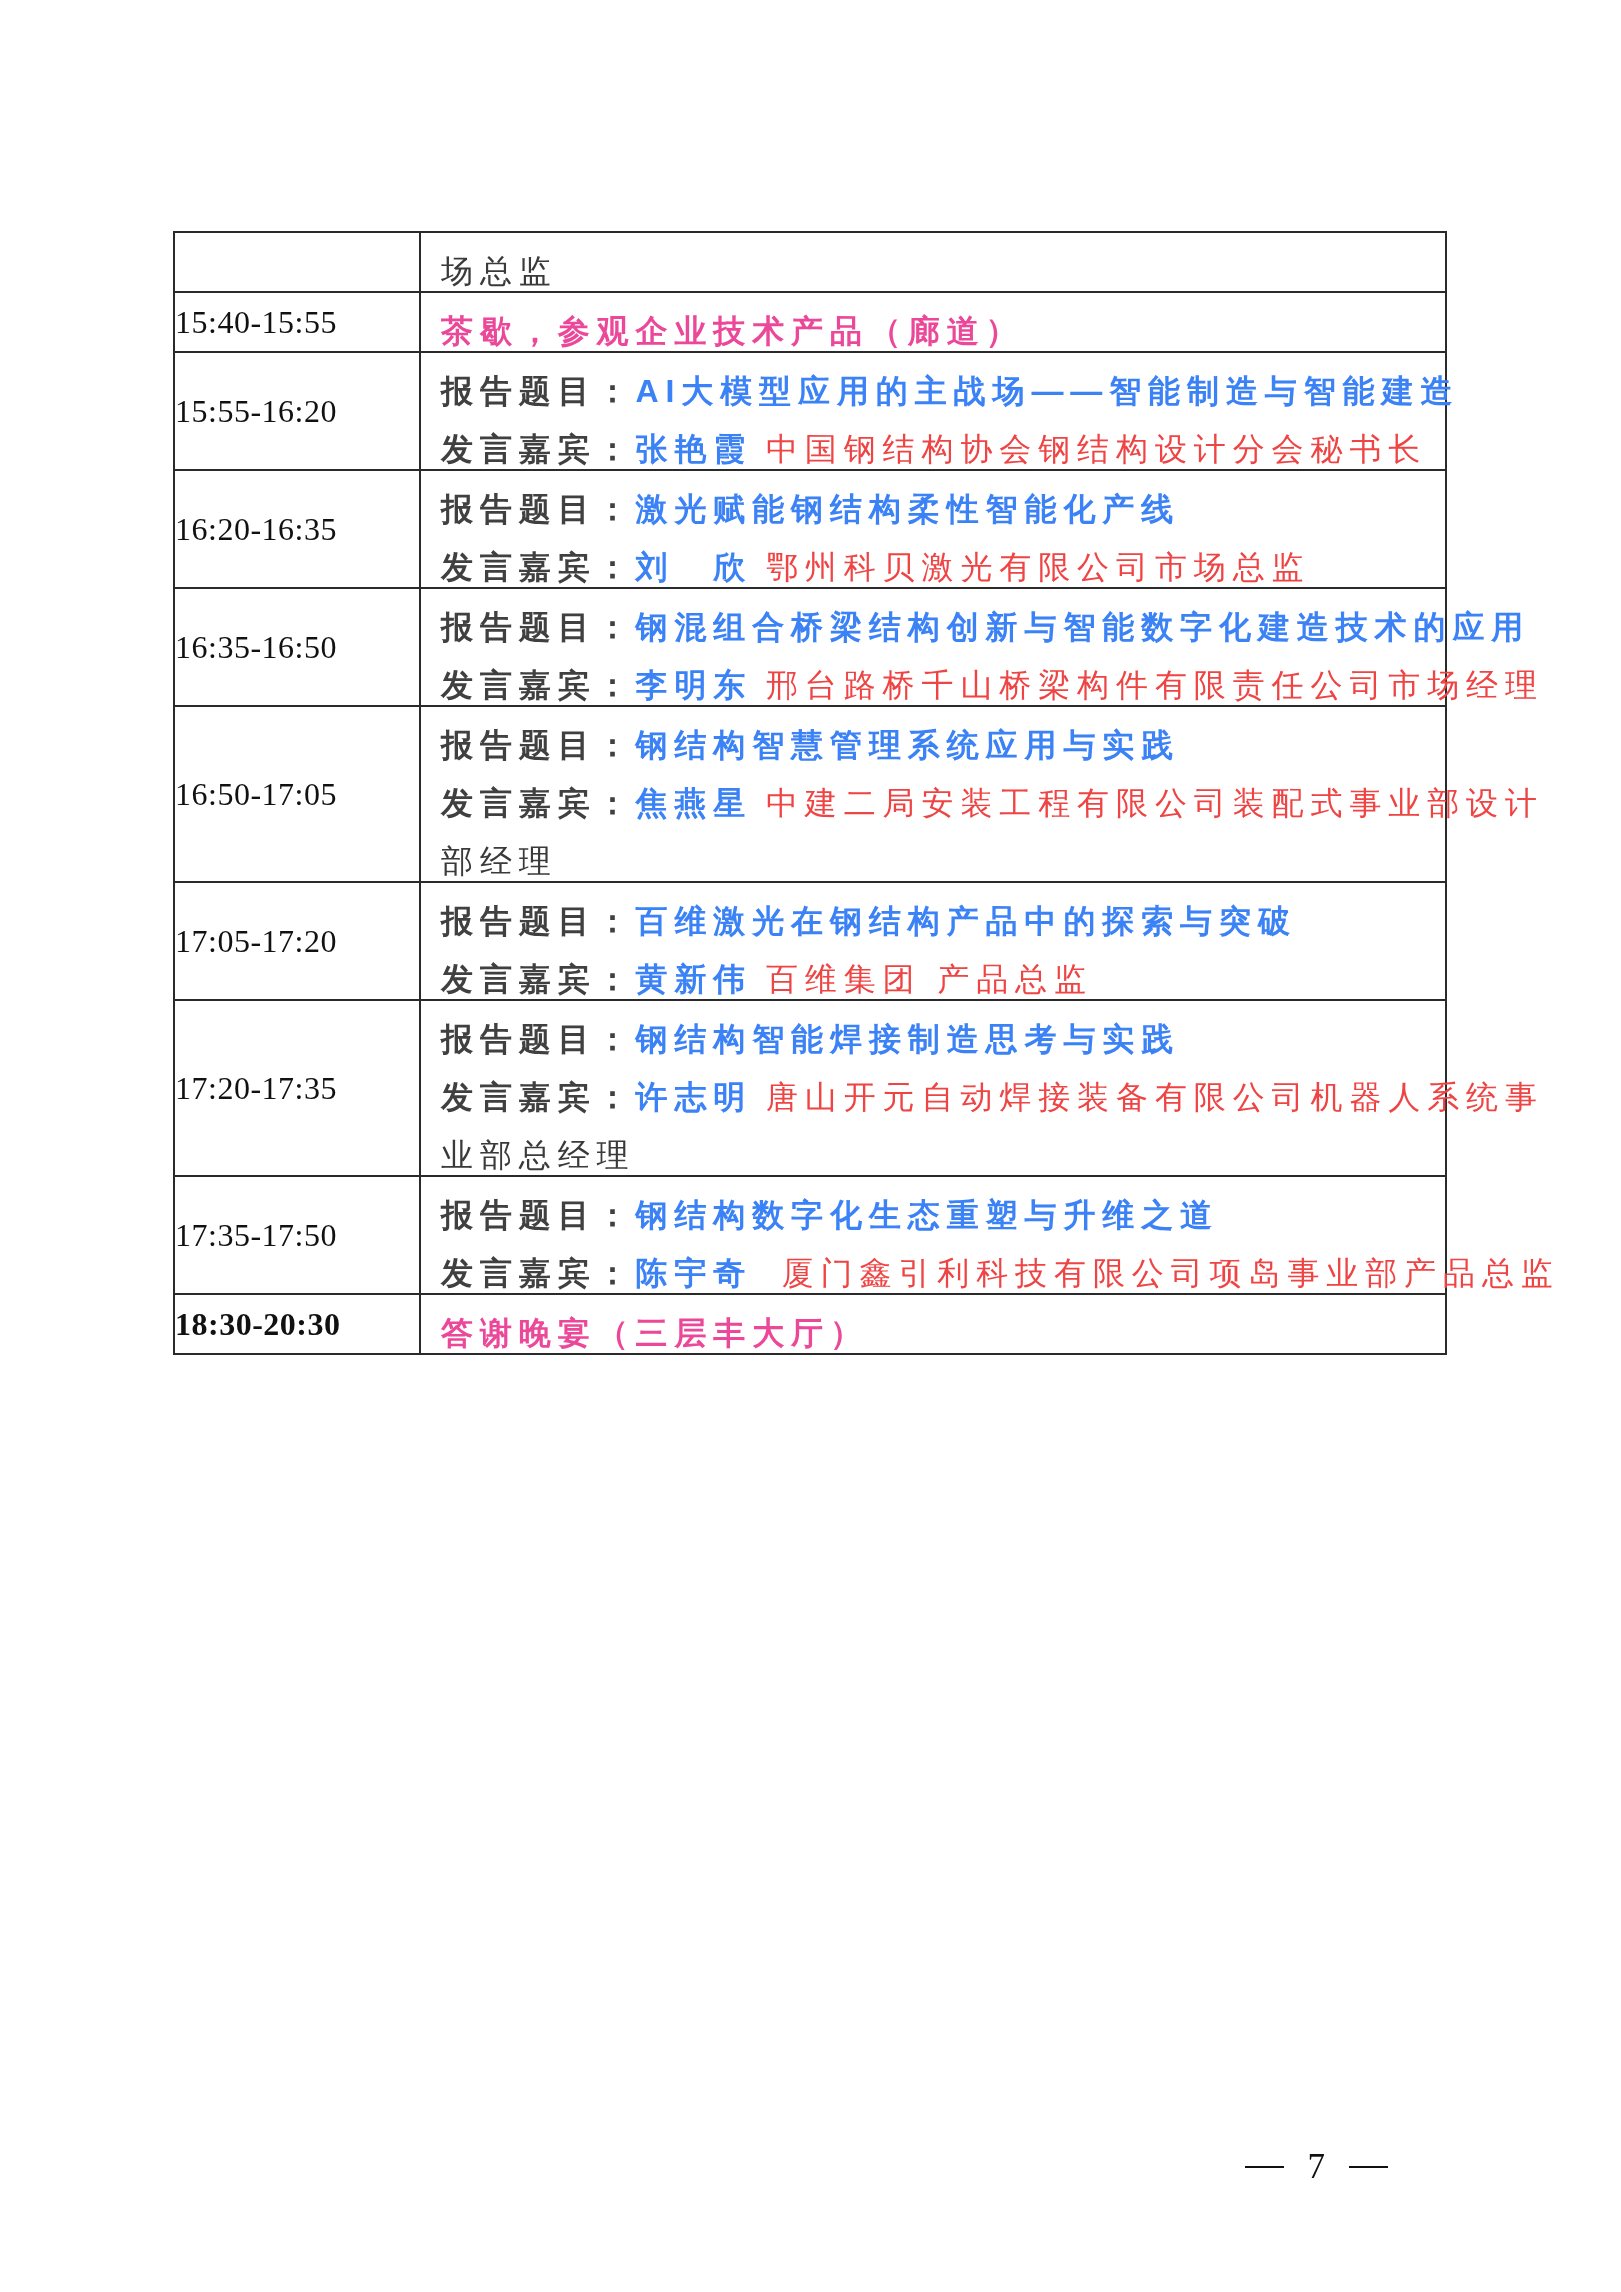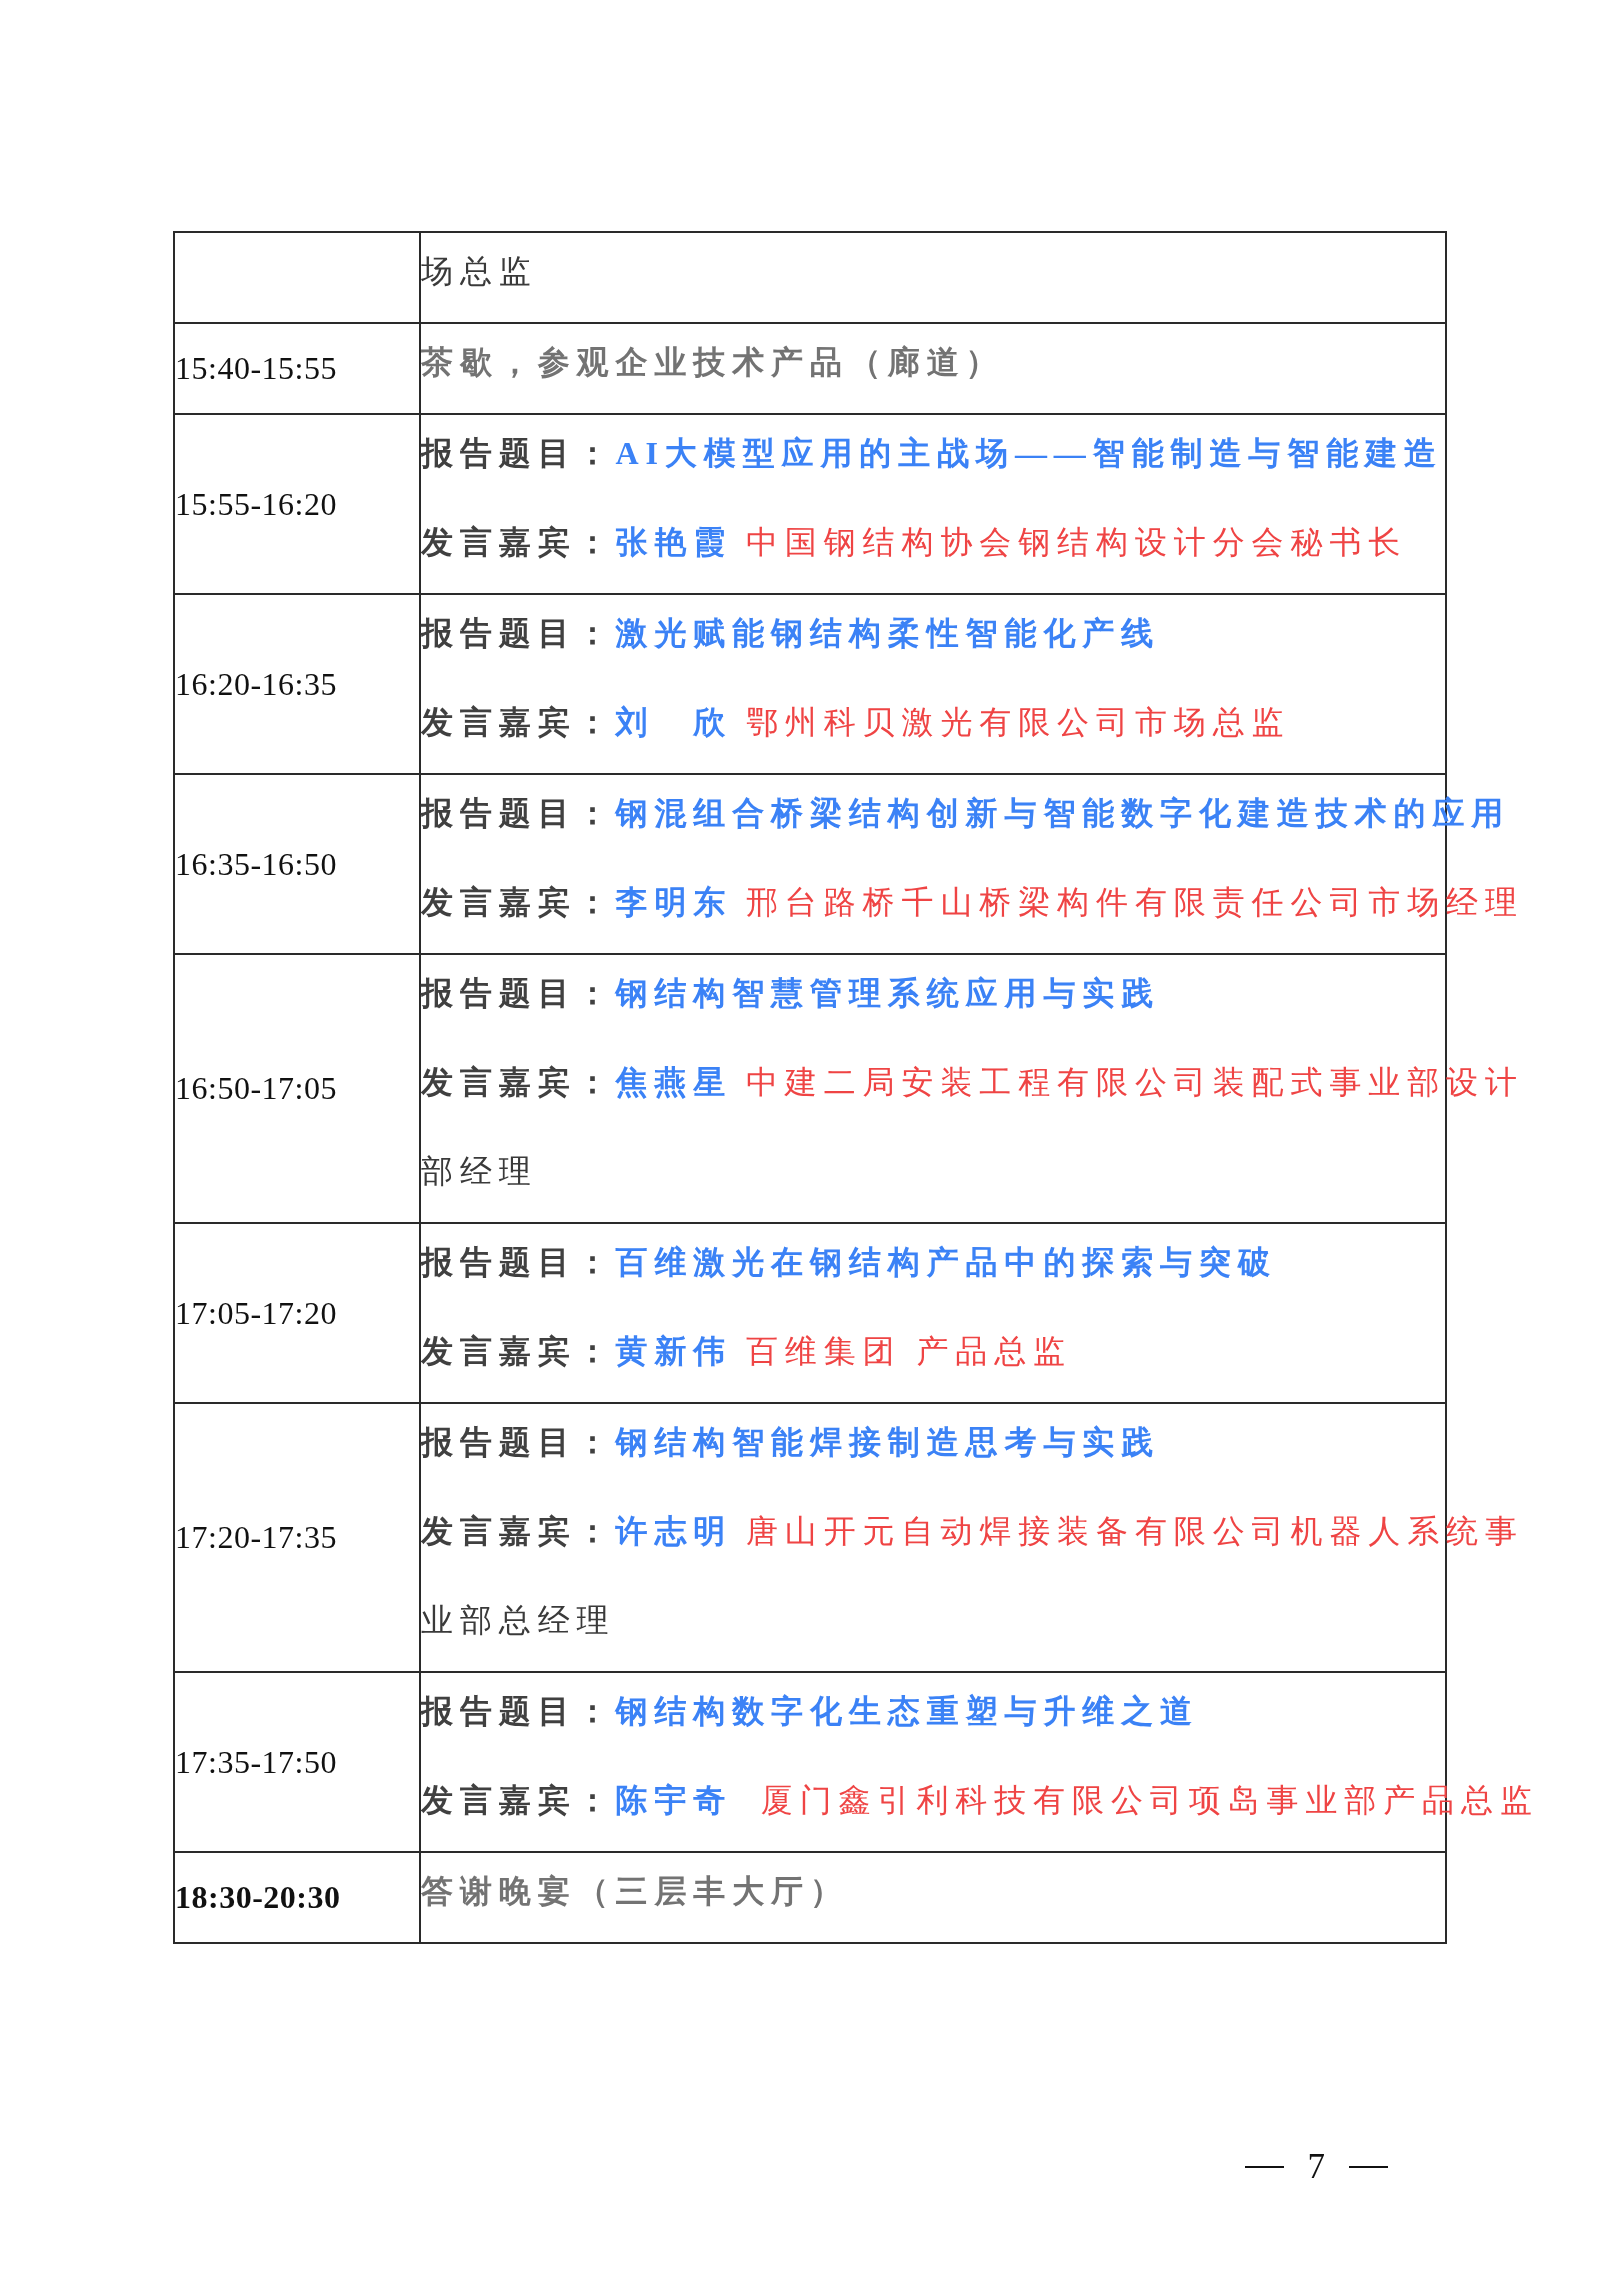--- a/index.html
+++ b/index.html
@@ -13,29 +13,29 @@
   table.agenda td {
     border: 2px solid #2a2a2a; padding: 0; vertical-align: middle;
   }
   td.time {
     width: 244px; font-family: "Liberation Serif", "DejaVu Serif", serif;
     font-size: 32px; padding-left: 13.7px; letter-spacing: 0.5px; color: #111;
   }
   td.time.bold { font-weight: bold; }
   td.content { padding-left: 17.6px; padding-right: 7.8px; }
   .line {
-    font-family: Liberation Serif, serif;
-    font-size: 32px; line-height: 77px; height: 89px; white-space: nowrap;
-    letter-spacing: 6.9px; overflow: visible;
+    font-family: Liberation Sans, sans-serif;
+    font-size: 32px; line-height: 77px; height: 58px; white-space: nowrap;
+    letter-spacing: 6.9px; overflow: visible; margin-left: 20px;
   }
   .lbl { font-weight: bold; color: #404040; }
   .val { font-weight: bold; color: #3b82f6; }
   .aff { font-weight: normal; color: #ef4444; margin-left: 13.7px; }
   .plain { font-weight: normal; color: #3a3a3a; }
-  .boldtext { font-weight: bold; color: #737373; }
+  .boldtext { font-weight: bold; color: #ec4899; }
   .footer {
     position: absolute; top: 2142px; left: 1245px; width: 196px; height: 49px;
     font-family: "Liberation Serif", "DejaVu Serif", serif; font-size: 35px;
     display: flex; align-items: center; gap: 23.5px; color: #111;
   }
   .dash { display: inline-block; width: 39px; height: 2px; background: #111; }
 </style>
 </head>
 <body>
 

